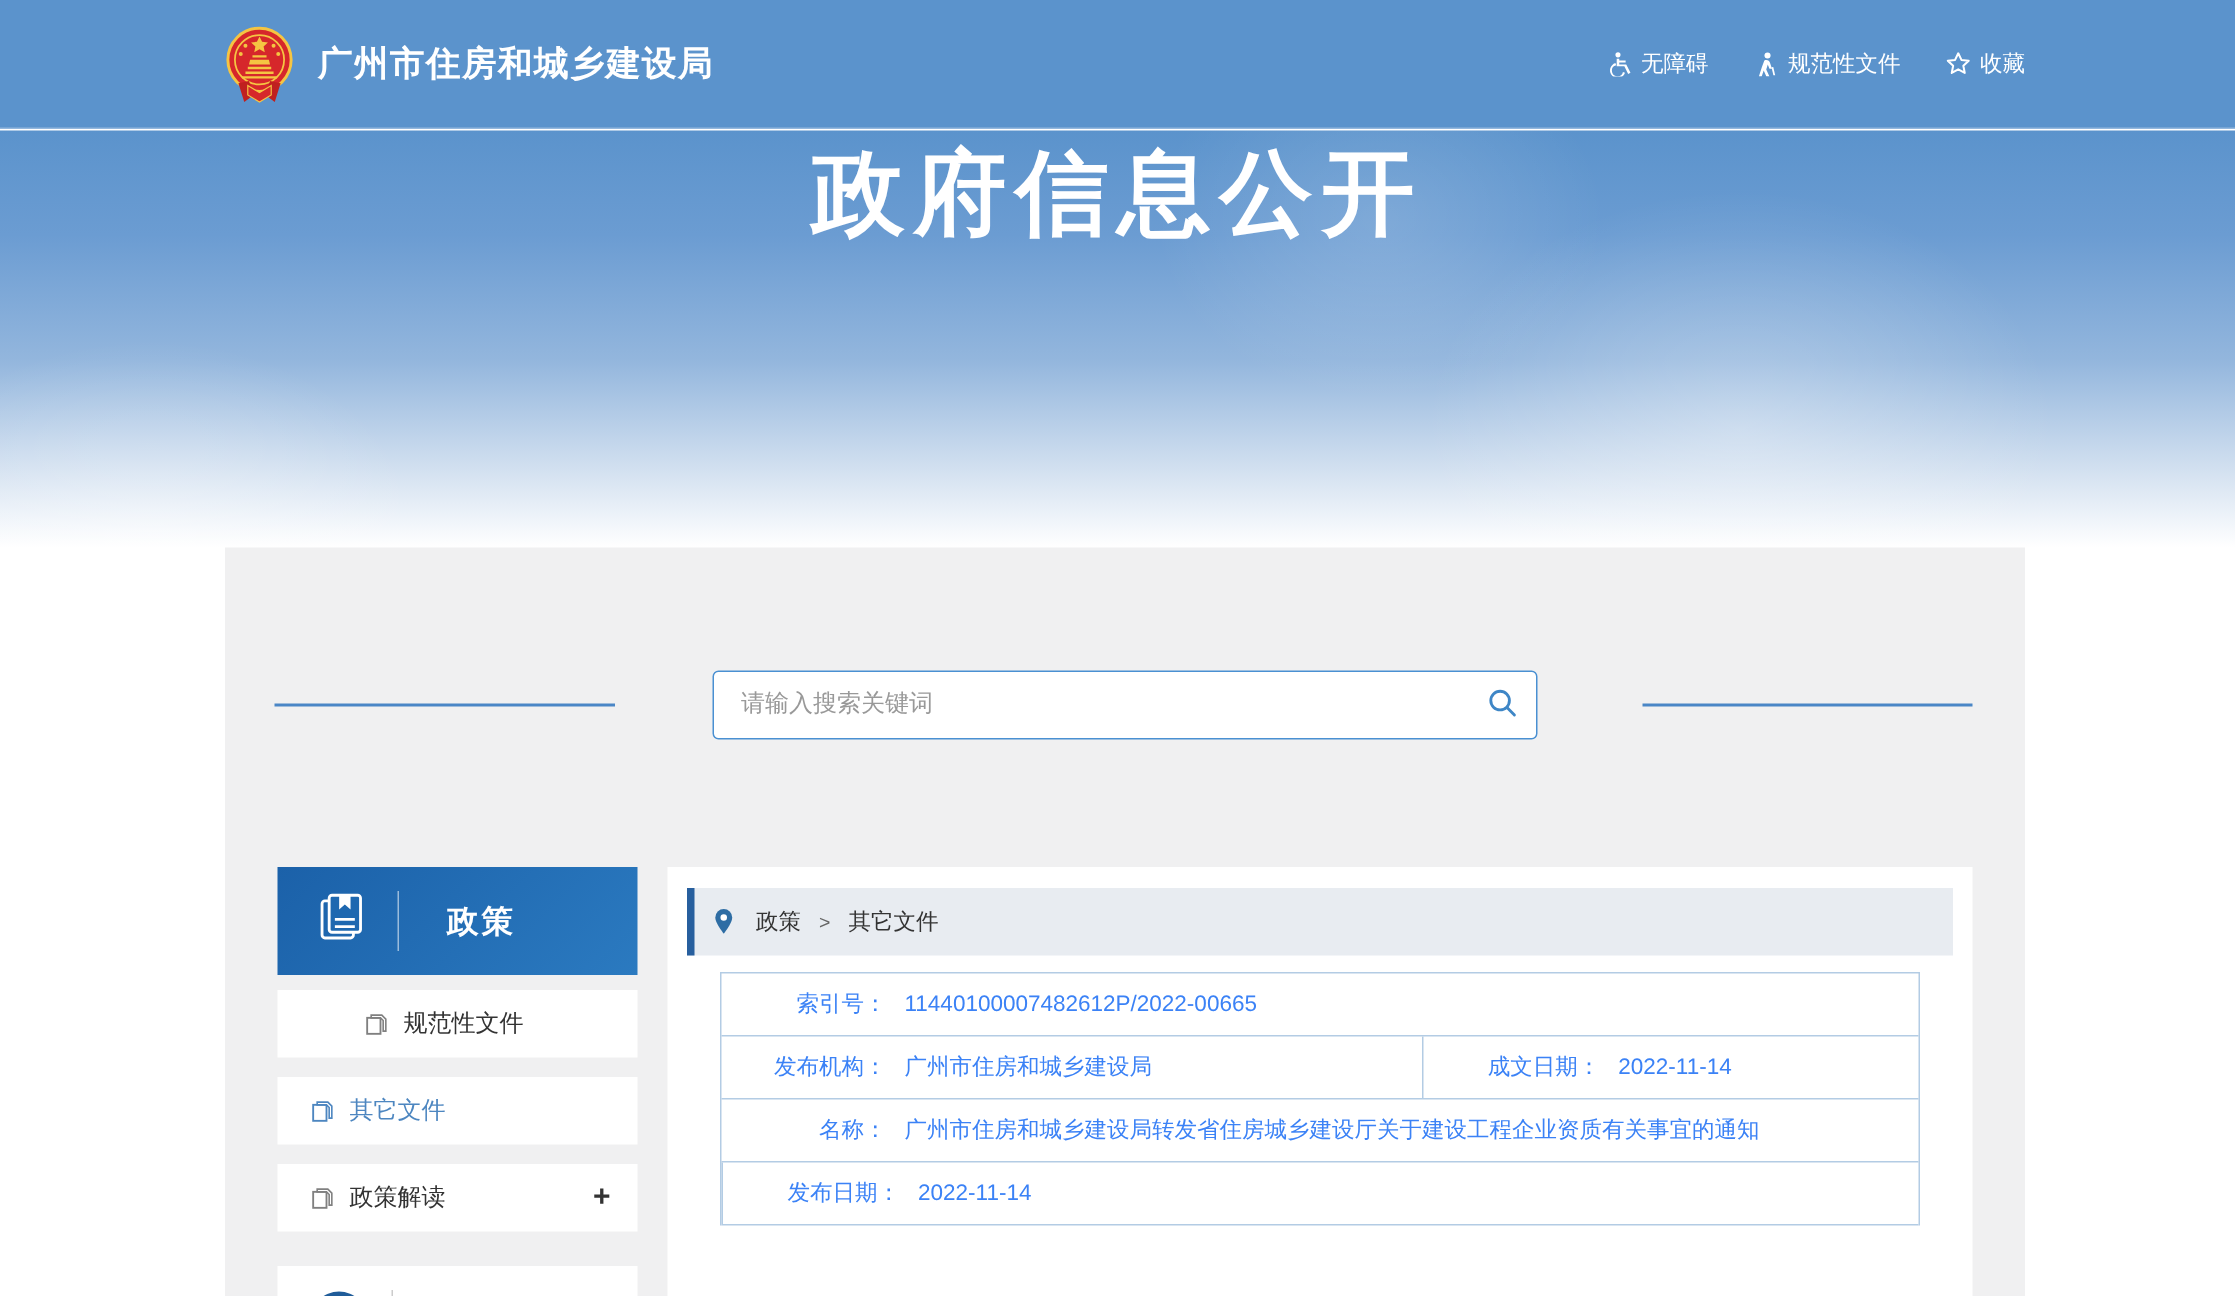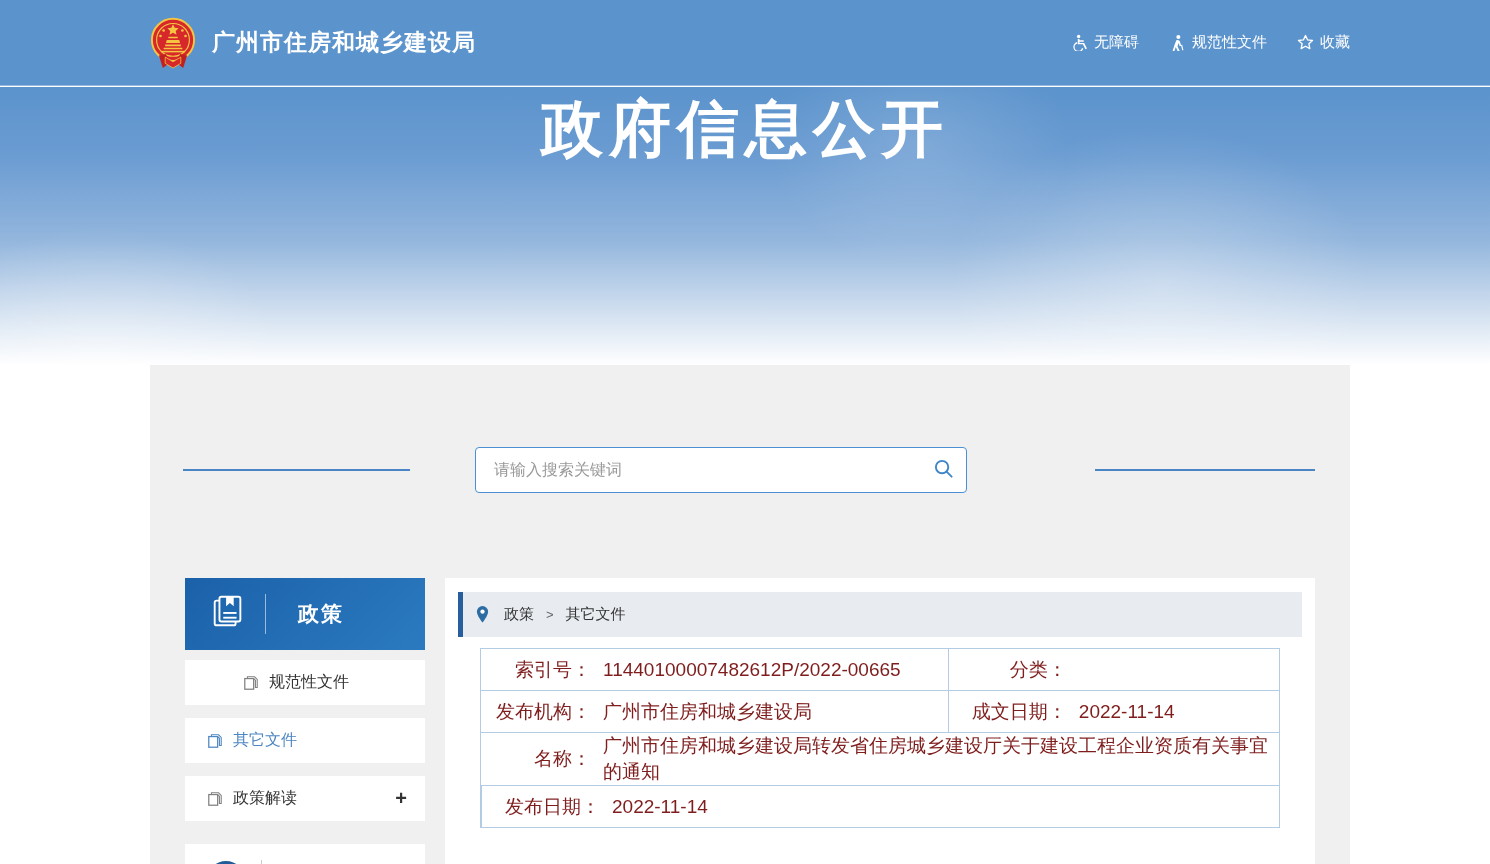--- a/index.html
+++ b/index.html
@@ -31,21 +31,21 @@
     font-size:62px; font-weight:bold; letter-spacing:6px; }
 
   
   .content-wrap { position:absolute; left:150px; top:365px; width:1200px; height:499px;
     background:#f0f0f1; overflow:hidden; }
 
   .deco-line { position:absolute; height:2px; background:#4a86c6; top:104px; }
   .deco-line.left  { left:33px;  width:227px; }
   .deco-line.right { left:945px; width:220px; }
 
-  .search-box { position:absolute; left:325px; top:82px; width:492px; height:46px;
+  .search-box { position:absolute; left:325px; top:82px; width:550px; height:46px;
     background:#fff; border:1px solid #4a90d2; border-radius:4px;
     display:flex; align-items:center; }
   .search-box input { flex:1; border:none; outline:none; height:40px; padding:0 14px 0 18px;
     font-size:16px; color:#333; background:transparent;
     font-family:"Liberation Sans","DejaVu Sans",sans-serif; }
   .search-box input::placeholder { color:#999; }
   .search-btn { width:46px; height:44px; background:none; border:none; cursor:pointer;
     display:flex; align-items:center; justify-content:center; }
 
   
@@ -69,21 +69,21 @@
   
   .main-panel { position:absolute; left:295px; top:213px; width:870px; bottom:0; background:#fff; }
   .breadcrumb { margin:14px 13px 0 13px; height:45px; background:#e8ecf1;
     border-left:5px solid #275f9e; display:flex; align-items:center; font-size:15px; color:#333; }
   .breadcrumb .pin { margin:0 14px 0 12px; display:flex; }
   .breadcrumb .bc-link { cursor:pointer; }
   .breadcrumb .bc-sep { margin:0 12px; color:#666; font-size:13px; }
 
   
   .dtable { position:absolute; left:35px; top:70px; width:800px;
-    border:1px solid #b3cce4; border-bottom:none; font-size:19px; color:#7f1d1d; }
+    border:1px solid #b3cce4; border-bottom:none; font-size:15px; color:#3b82f6; }
   .trow { display:flex; border-bottom:1px solid #b3cce4; min-height:42px; }
   .tcell { display:flex; align-items:center; }
   .tcell.c-left  { width:468px; }
   .tcell.c-right { width:332px; border-left:1px solid #b3cce4; }
   .tcell.c-full  { width:800px; }
   .tlabel { width:110px; text-align:right; flex:0 0 auto; }
   .tvalue { margin-left:12px; padding-right:10px; }
   .tcell.c-right .tlabel { width:118px; }
 </style>
 </head>
@@ -232,24 +232,20 @@
       <span class="bc-sep">&gt;</span>
       <span class="bc-link">其它文件</span>
     </div>
 
     <div class="dtable">
       <div class="trow">
         <div class="tcell c-left">
           <span class="tlabel">索引号：</span>
           <span class="tvalue">11440100007482612P/2022-00665</span>
         </div>
-        <div class="tcell c-right">
-          <span class="tlabel">分类：</span>
-          <span class="tvalue"></span>
-        </div>
       </div>
       <div class="trow">
         <div class="tcell c-left">
           <span class="tlabel">发布机构：</span>
           <span class="tvalue">广州市住房和城乡建设局</span>
         </div>
         <div class="tcell c-right">
           <span class="tlabel">成文日期：</span>
           <span class="tvalue">2022-11-14</span>
         </div>

